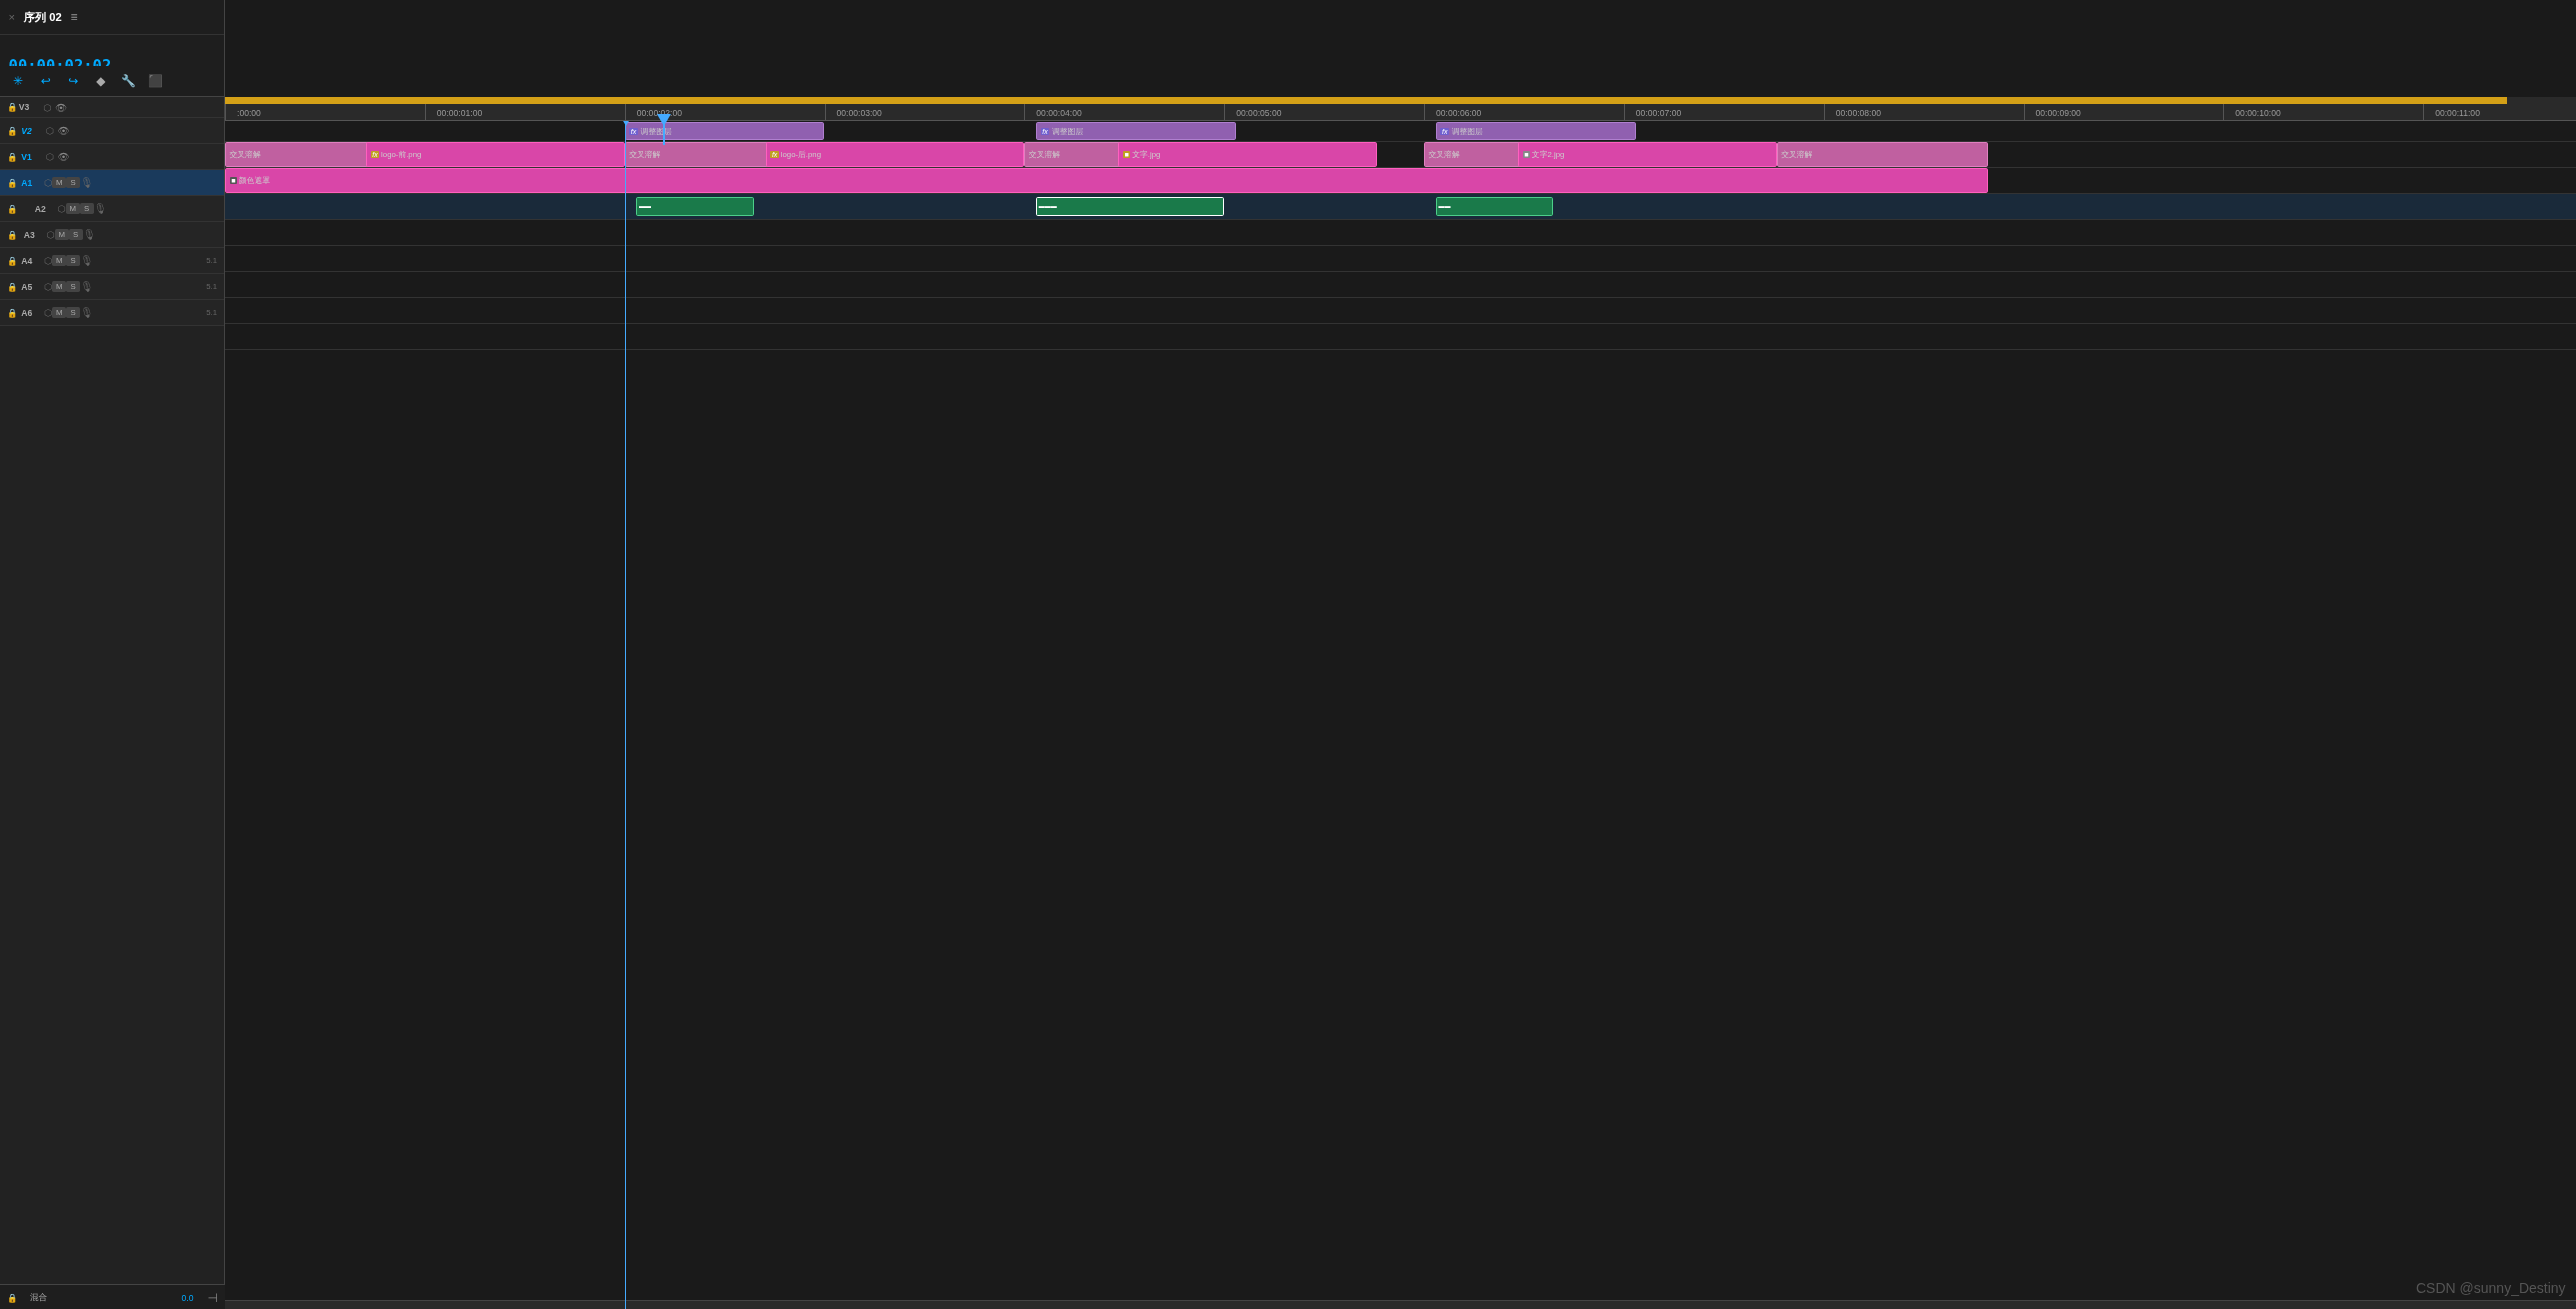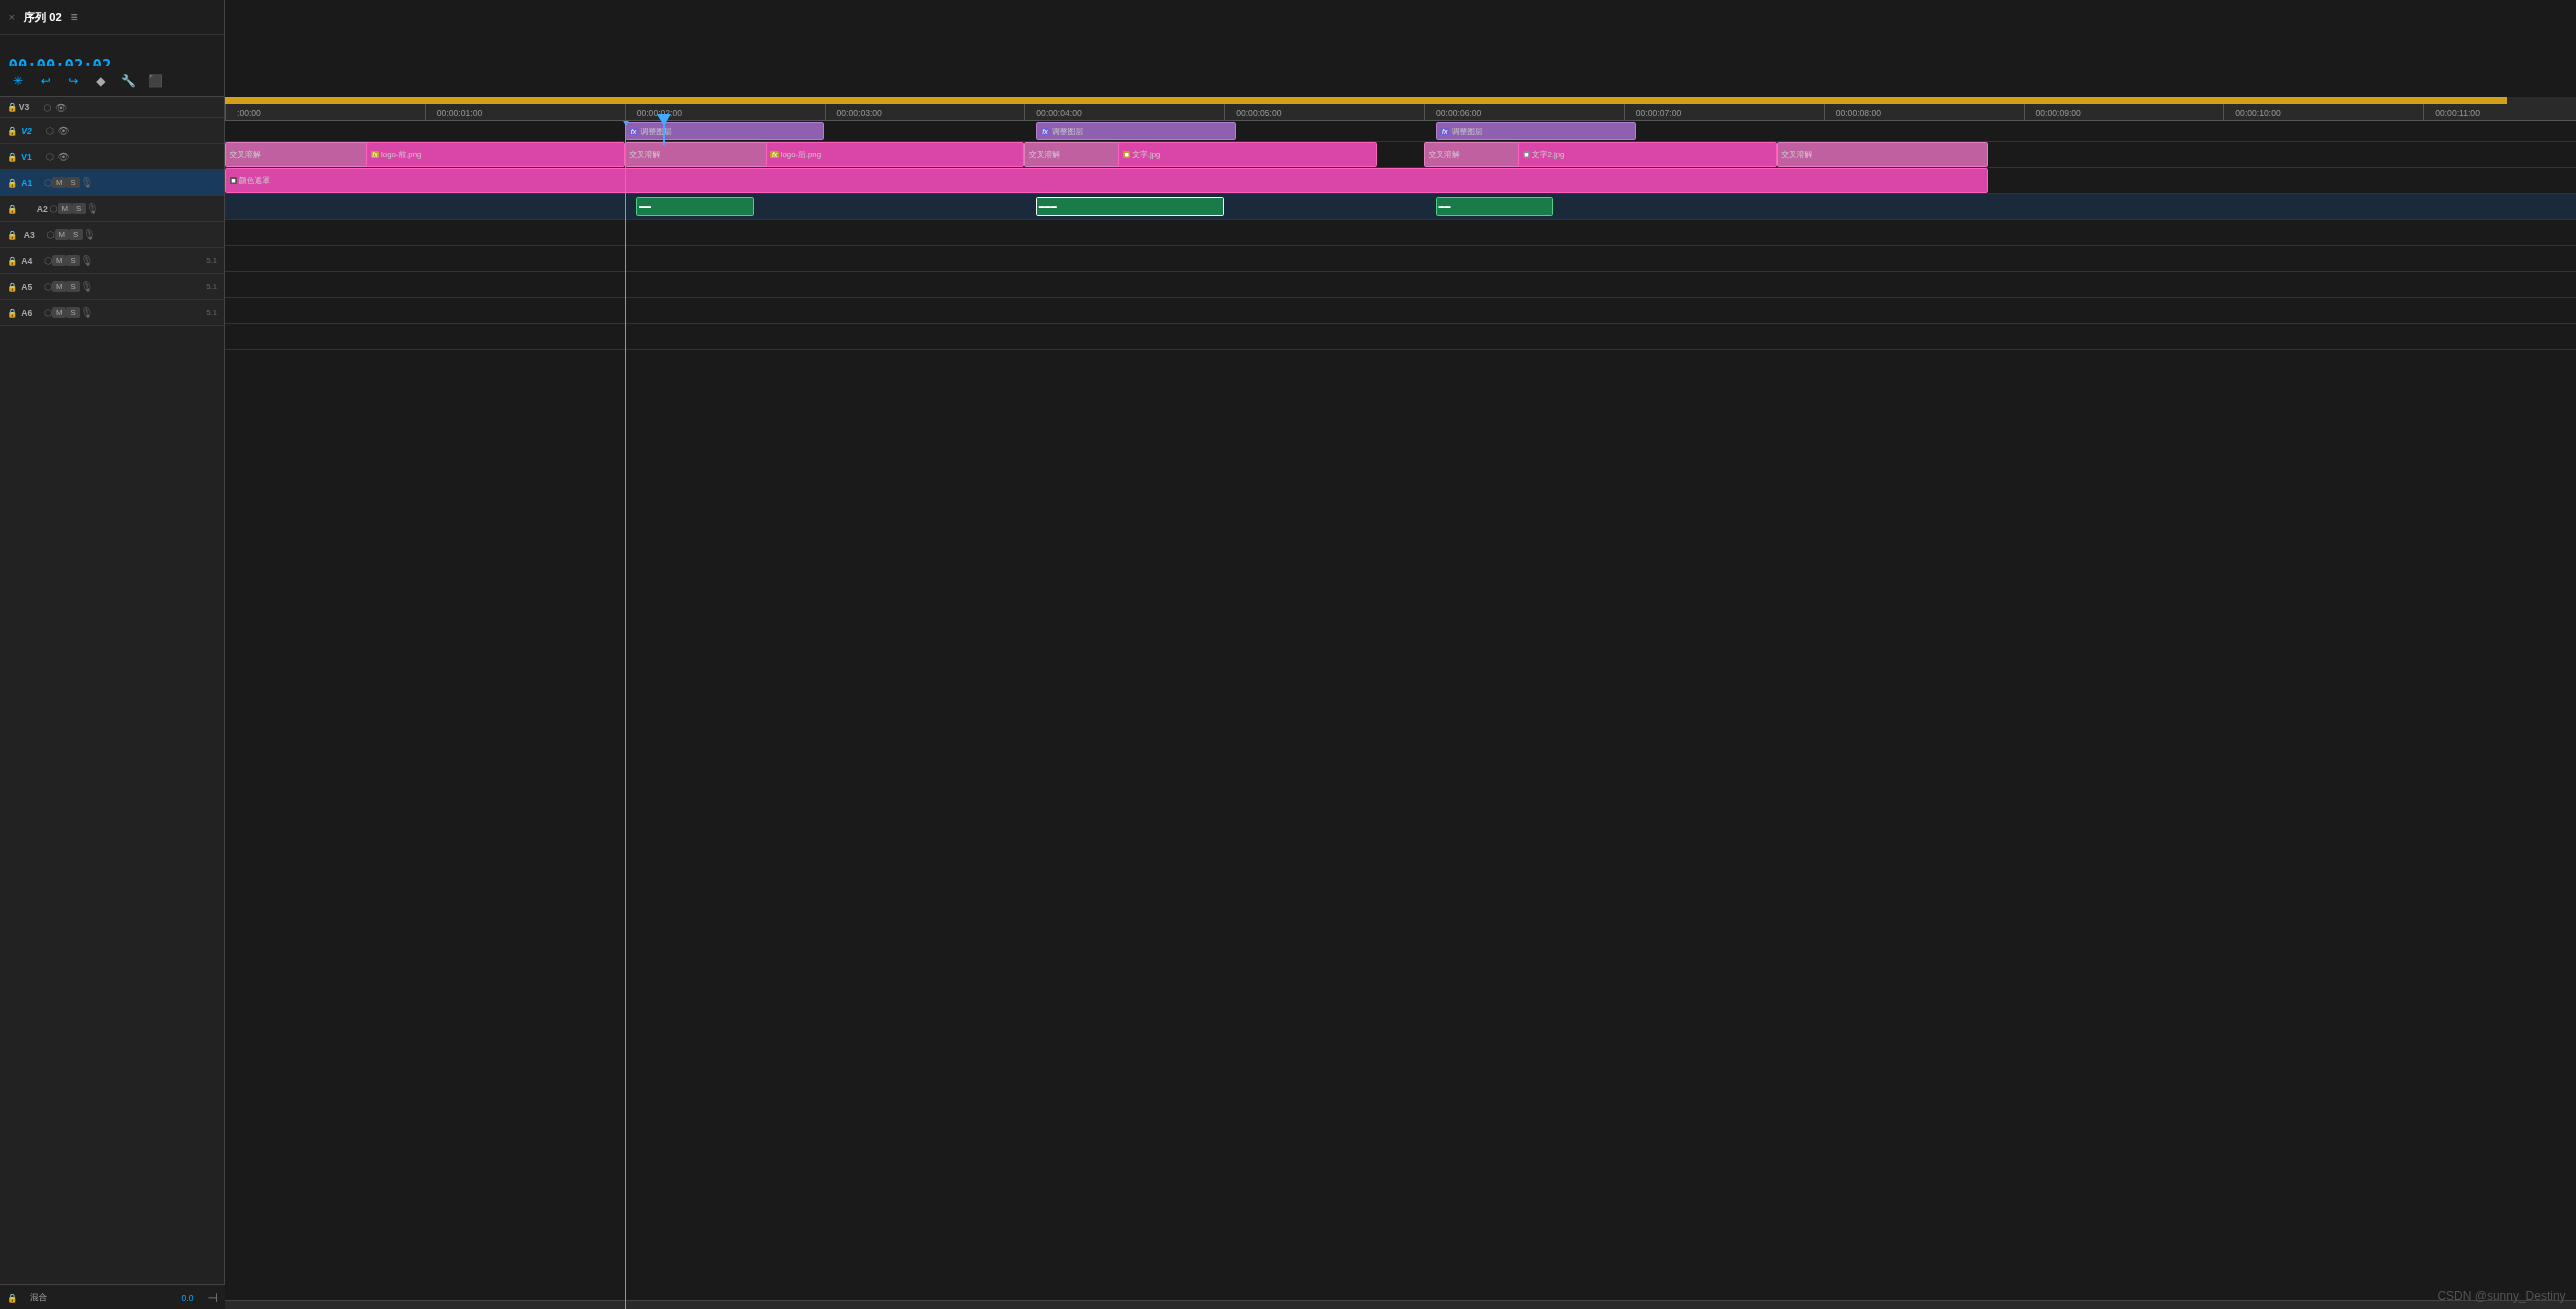--- a/index.html
+++ b/index.html
@@ -148,24 +148,24 @@
       gap: 7px;
       position: absolute;
       bottom: 0;
       left: 0;
       width: 225px;
     }
 
     
     .watermark {
       position: absolute;
-      bottom: 7px;
+      bottom: 14px;
       right: 10.4px;
       color: #555;
-      font-size: 12px;
+      font-size: 14px;
     }
 
     
     .left-panel {
       position: absolute;
       top: 0;
       left: 0;
       width: 225px;
       height: 97px;
       background: #1e1e1e;
@@ -284,21 +284,21 @@
     <span class="lock-icon">🔒</span>
     <span class="track-label blue" style="margin-left:3.5px;">A1</span>
     <span style="color:#666;font-size:9.5px;margin-left:1.7px;">⬡</span>
     <button class="track-btn">M</button>
     <button class="track-btn">S</button>
     <span class="mic-icon">🎙</span>
   </div>
 
   <div style="height:26px;display:flex;align-items:center;padding:0 7px;border-bottom:0.9px solid #333;background:#252525;">
     <span class="lock-icon">🔒</span>
-    <span class="track-label" style="margin-left:9px;text-align:right;">A2</span>
+    <span class="track-label" style="margin-left:17px;">A2</span>
     <span style="color:#666;font-size:9.5px;margin-left:1.7px;">⬡</span>
     <button class="track-btn">M</button>
     <button class="track-btn">S</button>
     <span class="mic-icon">🎙</span>
   </div>
 
   <div style="height:26px;display:flex;align-items:center;padding:0 7px;border-bottom:0.9px solid #333;background:#252525;">
     <span class="lock-icon">🔒</span>
     <span class="track-label" style="margin-left:6px;">A3</span>
     <span style="color:#666;font-size:9.5px;margin-left:1.7px;">⬡</span>

